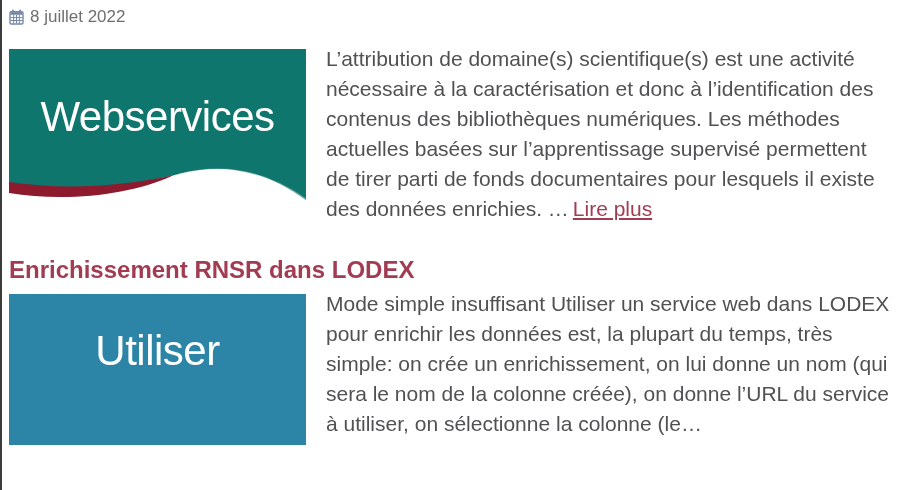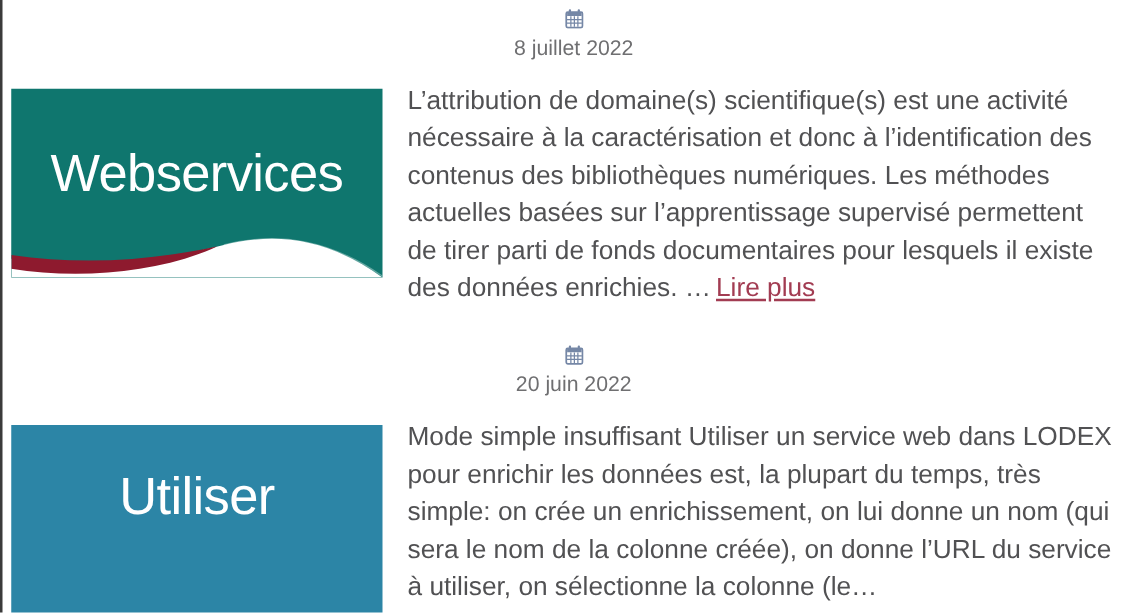--- a/index.html
+++ b/index.html
@@ -23,21 +23,20 @@
     max-width: 890px;
     cursor: pointer;
   }
   .post-date {
     display: flex;
     align-items: center;
     gap: 6px;
     font-size: 17px;
     color: #6F6F71;
     margin: 0 0 22px 0;
-    flex-direction: column;
   }
   .cal-icon { display: inline-flex; line-height: 0; }
   .post-body { display: flex; align-items: flex-start; gap: 20px; }
   .thumb {
     flex: 0 0 297px;
     width: 297px;
     height: 151px;
     position: relative;
     overflow: hidden;
     cursor: pointer;
@@ -95,32 +94,21 @@
           <path d="M170,125 C215,114 255,121 297,150" fill="none" stroke="rgba(255,255,255,0.35)" stroke-width="1.2"></path>
           <path d="M0,133 C55,141 110,138 165,126 C120,147 55,153 0,144 Z" fill="#8E1A2E"></path>
         </svg>
         <div class="thumb-label">Webservices</div>
       </div>
       <p class="excerpt"><span>L’attribution de domaine(s) scientifique(s) est une activité nécessaire à la caractérisation et donc à l’identification des contenus des bibliothèques numériques. Les méthodes actuelles basées sur l’apprentissage supervisé permettent de tirer parti de fonds documentaires pour lesquels il existe des données enrichies. …</span><a class="read-more" href="#">Lire plus</a></p>
     </div>
   </article>
 
   <article class="post">
-    <div class="post-date">
-      <span class="cal-icon">
-        <svg width="15" height="16" viewBox="0 0 15 16">
-          <rect x="1" y="2.7" width="13" height="12.3" rx="1.2" fill="none" stroke="#7587A6" stroke-width="1.4"></rect>
-          <rect x="1.7" y="3.2" width="11.6" height="2.6" fill="#7587A6"></rect>
-          <rect x="3.1" y="0.4" width="1.7" height="3.2" rx="0.7" fill="#7587A6"></rect>
-          <rect x="10.2" y="0.4" width="1.7" height="3.2" rx="0.7" fill="#7587A6"></rect>
-          <path d="M1.5 8.6 H13.5 M1.5 11.5 H13.5 M4.7 6 V14.4 M7.5 6 V14.4 M10.3 6 V14.4" stroke="#7587A6" stroke-width="1"></path>
-        </svg>
-      </span>
-      <span>20 juin 2022</span>
-    </div>
+    <h2 class="post-title">Enrichissement RNSR dans LODEX</h2>
     <div class="post-body">
       <div class="thumb thumb-blue-flat-banner">
         <div class="thumb-label">Utiliser</div>
       </div>
       <p class="excerpt"><span>Mode simple insuffisant Utiliser un service web dans LODEX pour enrichir les données est, la plupart du temps, très simple: on crée un enrichissement, on lui donne un nom (qui sera le nom de la colonne créée), on donne l’URL du service à utiliser, on sélectionne la colonne (le…</span></p>
     </div>
   </article>
 
 </main>
 

